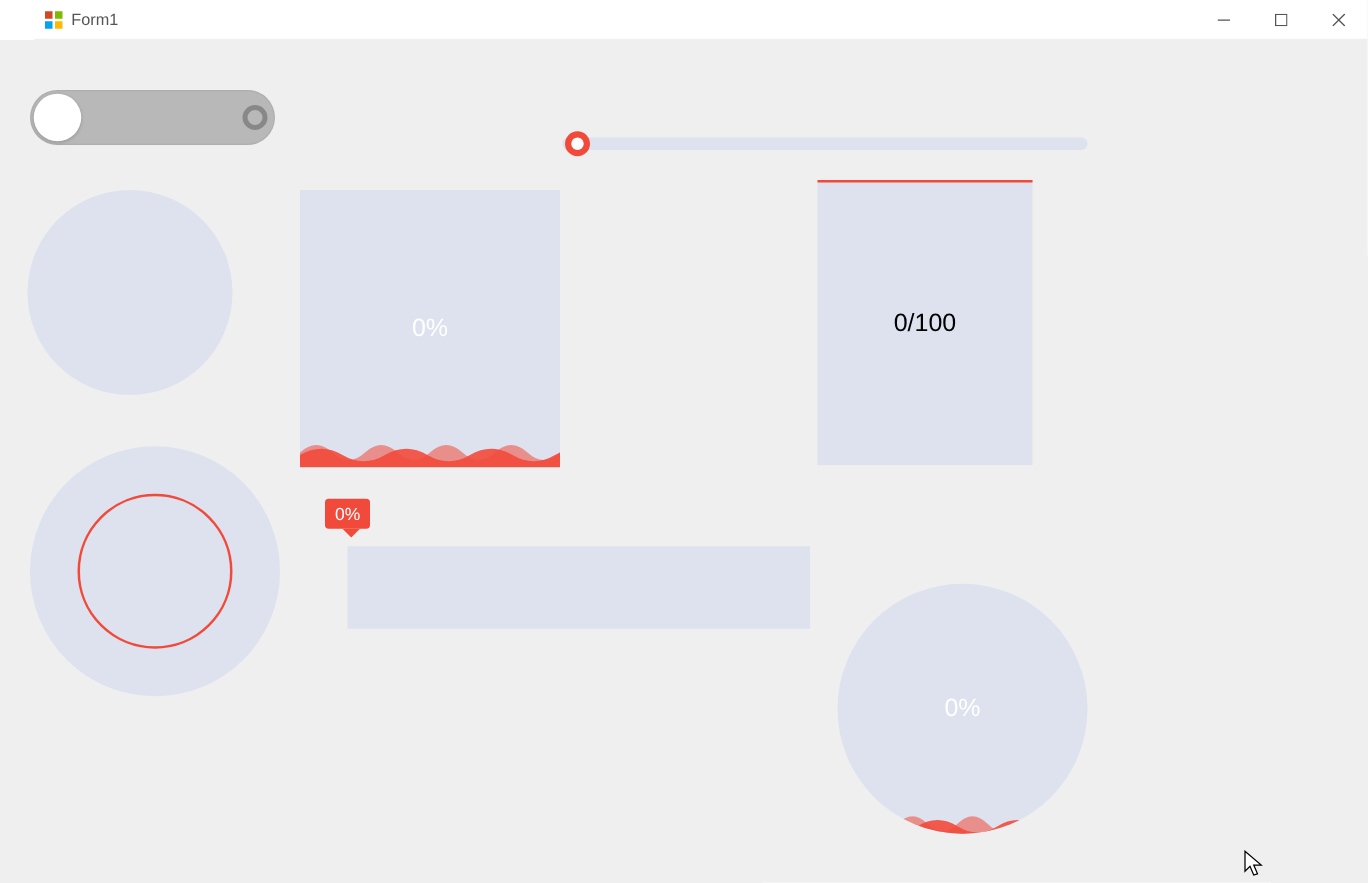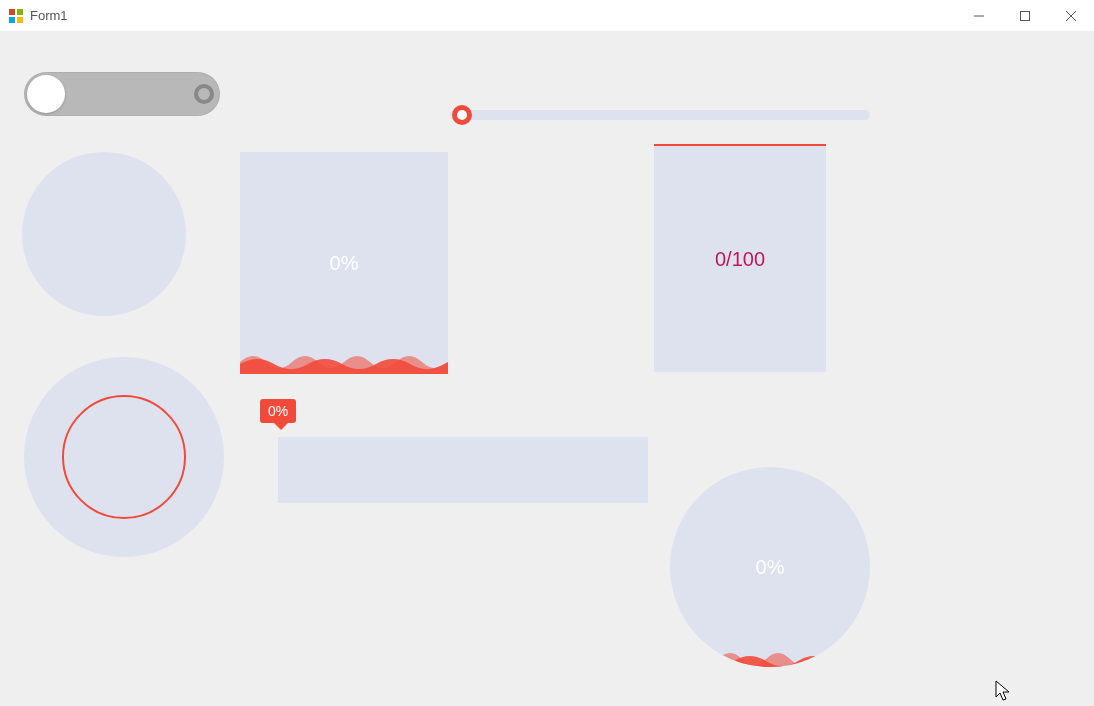--- a/index.html
+++ b/index.html
@@ -12,20 +12,21 @@
       position: relative;
     }
     
     .titlebar {
       height: 32px;
       background: #fff;
       display: flex;
       align-items: center;
       padding-left: 8px;
       border-bottom: 1px solid #f0f0f0;
+      margin-left: 27px;
     }
     .titlebar-icon {
       width: 16px; height: 16px;
       margin-right: 6px;
       display: inline-block;
     }
     .titlebar-title {
       font-size: 13px;
       color: #555;
       flex: 1;
@@ -127,21 +128,21 @@
       position: absolute;
       top: 112px; left: 654px;
       width: 172px; height: 228px;
       background: #dde2ee;
       border-top: 2px solid #f24a3a;
       overflow: hidden;
     }
     .wavebox2 .wb-text {
       position: absolute; inset: 0;
       display: flex; align-items: center; justify-content: center;
-      color: #be185d; font-size: 20px; font-weight: 500;
+      color: #000000; font-size: 20px; font-weight: 500;
     }
     
     .ringcircle {
       position: absolute;
       top: 325px; left: 24px;
       width: 200px; height: 200px;
       border-radius: 50%;
       background: #dde2ee;
       display: flex; align-items: center; justify-content: center;
     }

